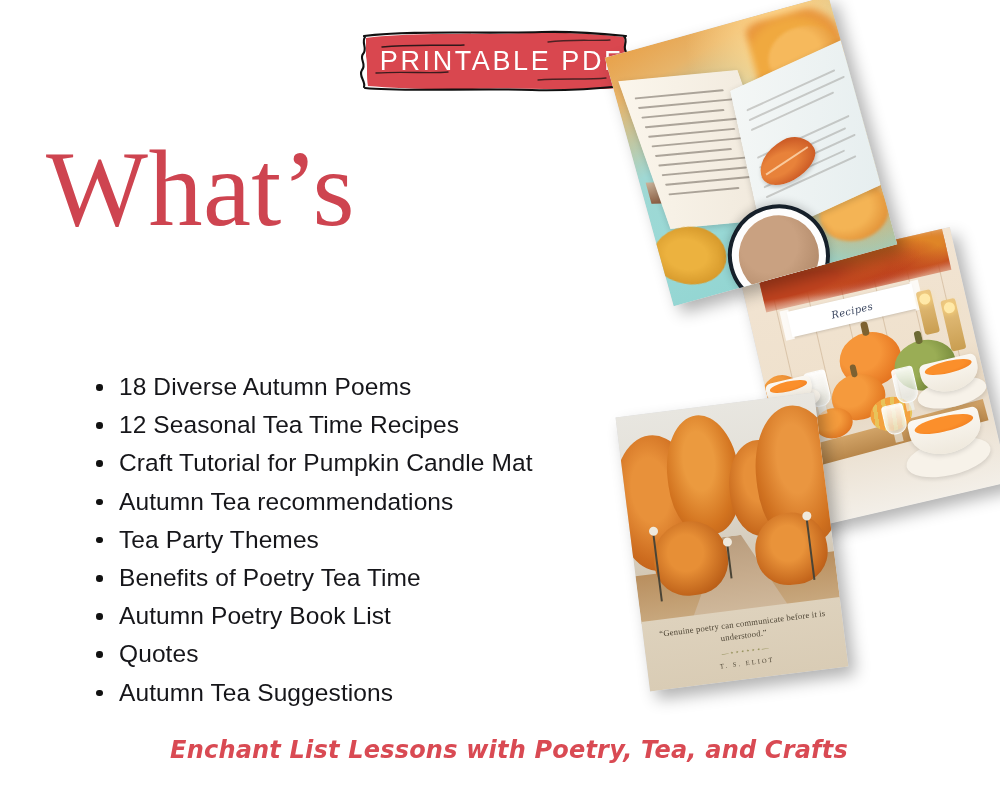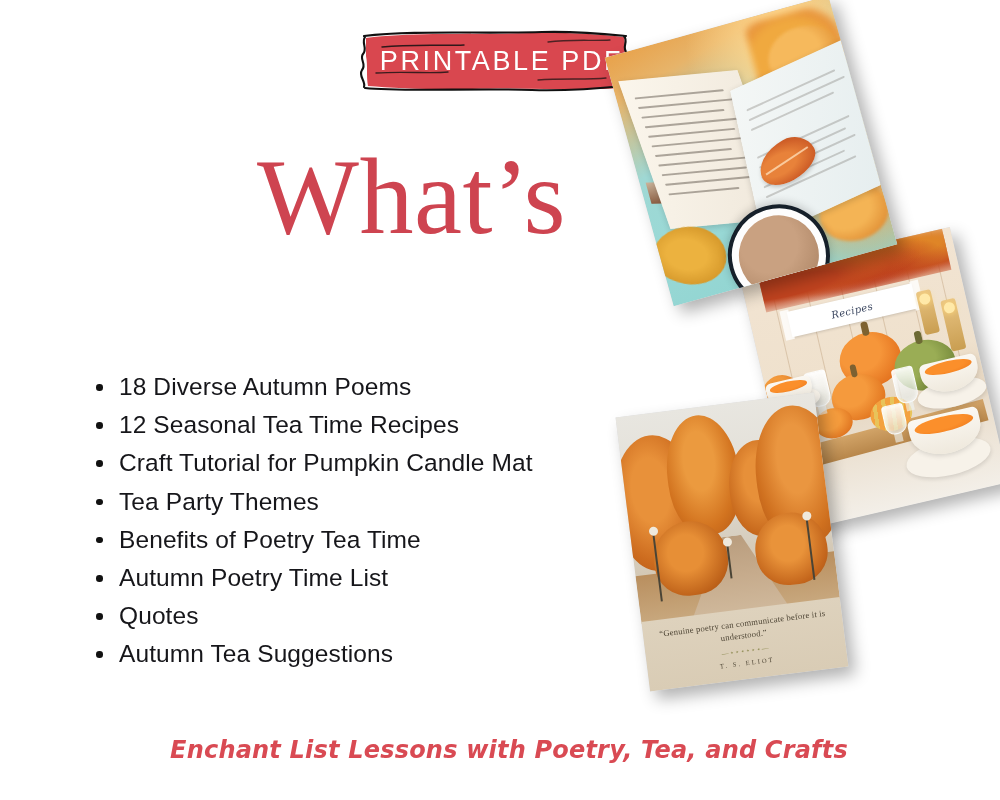--- a/index.html
+++ b/index.html
@@ -22,22 +22,22 @@
     position:absolute;left:0;top:0;width:285px;height:70px;
     display:flex;align-items:center;justify-content:center;
     color:#ffffff;font-size:27px;letter-spacing:2.6px;
     font-family:"Liberation Sans", sans-serif;font-weight:400;
     padding-left:14px;box-sizing:border-box;
     text-shadow:0 0 1px rgba(0,0,0,.05);
   }
 
   
   .headline{
-    position:absolute;left:46px;top:144px;width:520px;
-    text-align:right;
+    position:absolute;left:46px;top:136px;width:520px;
+    text-align:left;
     color:#CE4450;
     font-family:"Liberation Serif", serif;
     font-size:108px;line-height:0.98;
     font-weight:400;letter-spacing:0.5px;
   }
   .headline .l2{display:block;}
 
   
   .features{
     position:absolute;left:92px;top:368px;
@@ -350,23 +350,24 @@
   </div>
 
   <div class="headline">
     <span>What’s</span>
   </div>
 
   <ul class="features">
     <li>18 Diverse Autumn Poems</li>
     <li>12 Seasonal Tea Time Recipes</li>
     <li>Craft Tutorial for Pumpkin Candle Mat</li>
+    <li>Autumn Tea recommendations</li>
     <li>Tea Party Themes</li>
     <li>Benefits of Poetry Tea Time</li>
-    <li>Autumn Poetry Time List</li>
+    <li>Autumn Poetry Book List</li>
     <li>Quotes</li>
     <li>Autumn Tea Suggestions</li>
   </ul>
 
   <div class="tagline">Enchant List Lessons with Poetry, Tea, and Crafts</div>
 
   <div class="collage">
 
     <div class="photo photo-book">
       <div class="inner">

